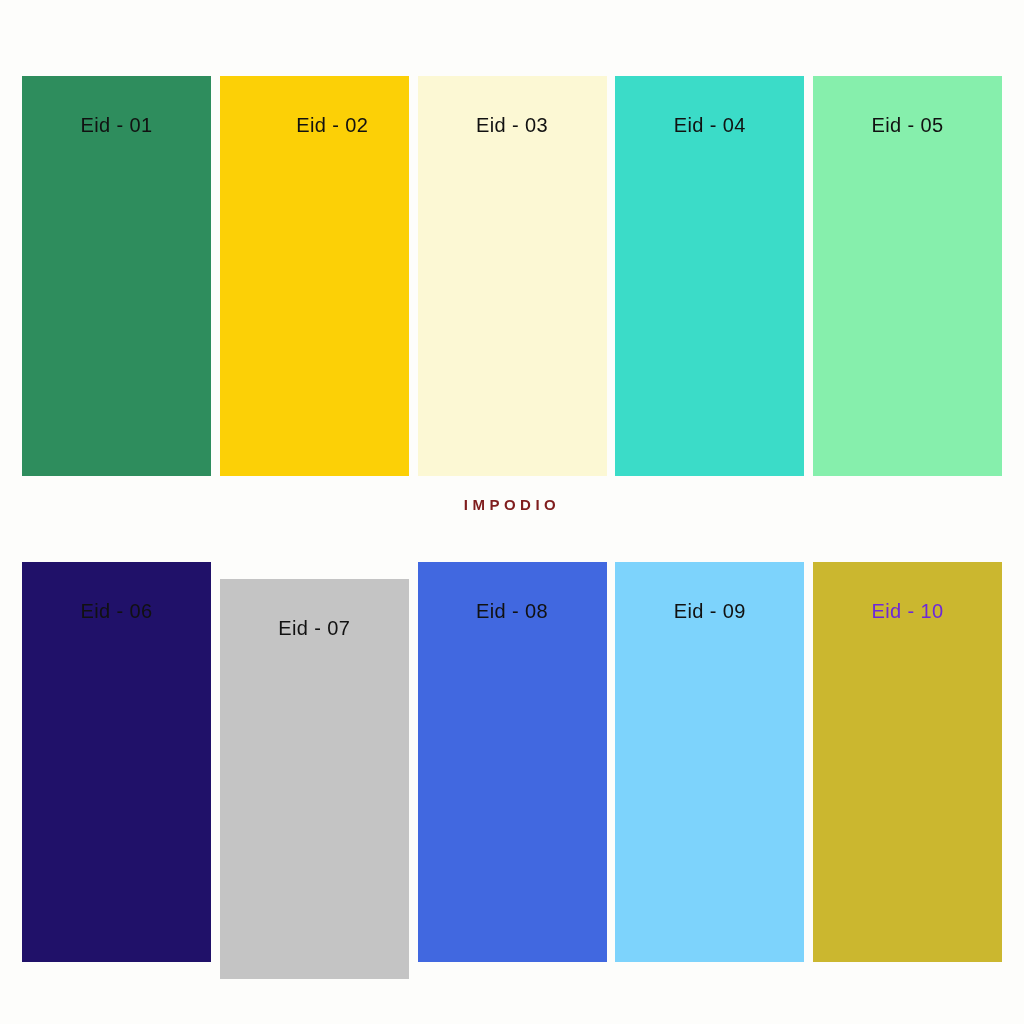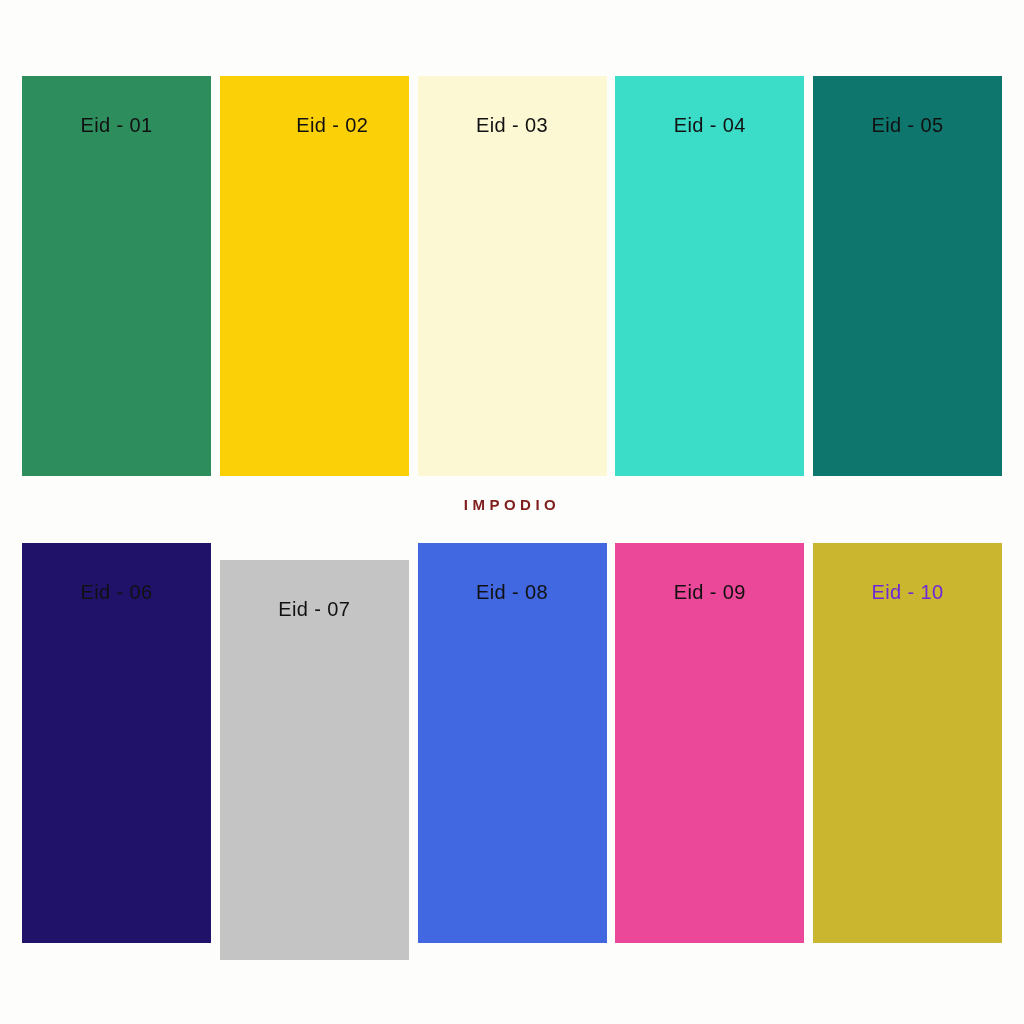--- a/index.html
+++ b/index.html
@@ -26,21 +26,21 @@
   .swatch-row {
     position: absolute;
     left: 22px;
     width: 980px;
     height: 344px;
     display: flex;
     flex-direction: row;
     justify-content: space-between;
   }
   #swatch-row-top { top: 76px; }
-  #swatch-row-bottom { top: 543px; }
+  #swatch-row-bottom { top: 562px; }
 
   .swatch {
     width: 189px;
     height: 400px;
     position: relative;
     box-sizing: border-box;
     flex: 0 0 189px;
   }
   .swatch-label {
     position: absolute;
@@ -81,38 +81,38 @@
     </div>
     <div class="swatch" style="background-color: rgb(252, 208, 6);">
       <span class="swatch-label" style="color: rgb(17, 17, 17); margin-left: 36px;">Eid - 02</span>
     </div>
     <div class="swatch" style="background-color: rgb(252, 248, 212);">
       <span class="swatch-label" style="color: rgb(17, 17, 17);">Eid - 03</span>
     </div>
     <div class="swatch" style="background-color: rgb(59, 220, 200);">
       <span class="swatch-label" style="color: rgb(17, 17, 17);">Eid - 04</span>
     </div>
-    <div class="swatch" style="background-color: #0f766e;">
+    <div class="swatch" style="background-color: #86efac;">
       <span class="swatch-label" style="color: rgb(17, 17, 17);">Eid - 05</span>
     </div>
   </div>
 
   <div id="watermark" style="color: #7f1d1d;">IMPODIO</div>
 
   <div class="swatch-row" id="swatch-row-bottom">
     <div class="swatch" style="background-color: rgb(32, 17, 105);">
       <span class="swatch-label" style="color: rgb(17, 17, 17);">Eid - 06</span>
     </div>
     <div class="swatch" style="background-color: rgb(196, 196, 196); margin-top: 17px;">
       <span class="swatch-label" style="color: rgb(17, 17, 17);">Eid - 07</span>
     </div>
     <div class="swatch" style="background-color: rgb(65, 104, 224);">
       <span class="swatch-label" style="color: rgb(17, 17, 17);">Eid - 08</span>
     </div>
-    <div class="swatch" style="background-color: #ec4899;">
+    <div class="swatch" style="background-color: #7dd3fc;">
       <span class="swatch-label" style="color: rgb(17, 17, 17);">Eid - 09</span>
     </div>
     <div class="swatch" style="background-color: rgb(203, 183, 47);">
       <span class="swatch-label" style="color: #6d28d9;">Eid - 10</span>
     </div>
   </div>
 
 </div>
 
 </body></html>

